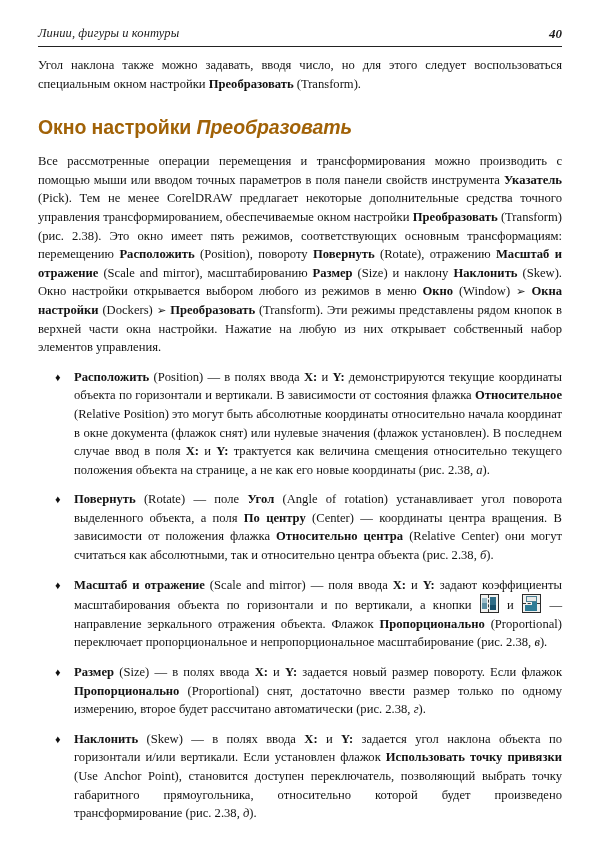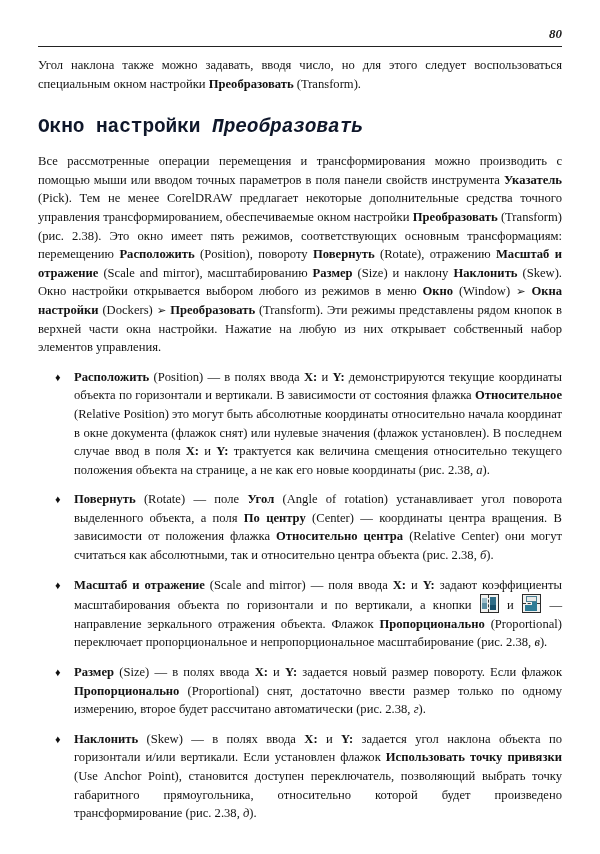--- a/index.html
+++ b/index.html
@@ -65,26 +65,26 @@
     font-size: 12.6px;
     line-height: 18.6px;
     text-align: justify;
     text-justify: inter-word;
     hyphens: manual;
     color: #131313;
   }
   p.intro { margin-bottom: 12px; }
 
   h2.heading {
-    font-family: Liberation Mono, monospace;
+    font-family: Liberation Sans, sans-serif;
     font-size: 19.5px;
     font-weight: bold;
     line-height: 24px;
     margin: 22px 0 13px 0;
-    color: #0f172a;
+    color: #a16207;
     letter-spacing: -0.1px;
   }
   h2.heading .ital {
     font-style: italic;
   }
 
   
   ul.bullets {
     list-style: none;
     margin: 11px 0 0 0;
@@ -187,21 +187,22 @@
     height: 4px;
     background: #2f7c96;
   }
 </style>
 </head>
 <body>
 
 <div class="page">
 
   <div class="runhead">
-    <span class="runhead-page">80</span>
+    <span class="runhead-title">Линии, фигуры и контуры</span>
+    <span class="runhead-page">40</span>
   </div>
   <div class="runhead-rule"></div>
 
   <div class="column">
 
     <p class="body intro"><span>Угол наклона также можно задавать, вводя число, но для этого следует воспользоваться специальным окном настройки </span><b>Преобразовать</b><span> (Transform).</span></p>
 
     <h2 class="heading"><span>Окно настройки </span><span class="ital">Преобразовать</span></h2>
 
     <p class="body"><span>Все рассмотренные операции перемещения и трансформирования можно производить с помощью мыши или вводом точных параметров в поля панели свойств инструмента </span><b>Указатель</b><span> (Pick). Тем не менее CorelDRAW предлагает некоторые дополнительные средства точного управления трансформированием, обеспечиваемые окном настройки </span><b>Преобразовать</b><span> (Transform) (рис. 2.38). Это окно имеет пять режимов, соответствующих основным трансформациям: перемещению </span><b>Расположить</b><span> (Position), повороту </span><b>Повернуть</b><span> (Rotate), отражению </span><b>Масштаб и отражение</b><span> (Scale and mirror), масштабированию </span><b>Размер</b><span> (Size) и наклону </span><b>Наклонить</b><span> (Skew). Окно настройки открывается выбором любого из режимов в меню </span><b>Окно</b><span> (Window) </span><span class="arrow">➢</span><span> </span><b>Окна настройки</b><span> (Dockers) </span><span class="arrow">➢</span><span> </span><b>Преобразовать</b><span> (Transform). Эти режимы представлены рядом кнопок в верхней части окна настройки. Нажатие на любую из них открывает собственный набор элементов управления.</span></p>

